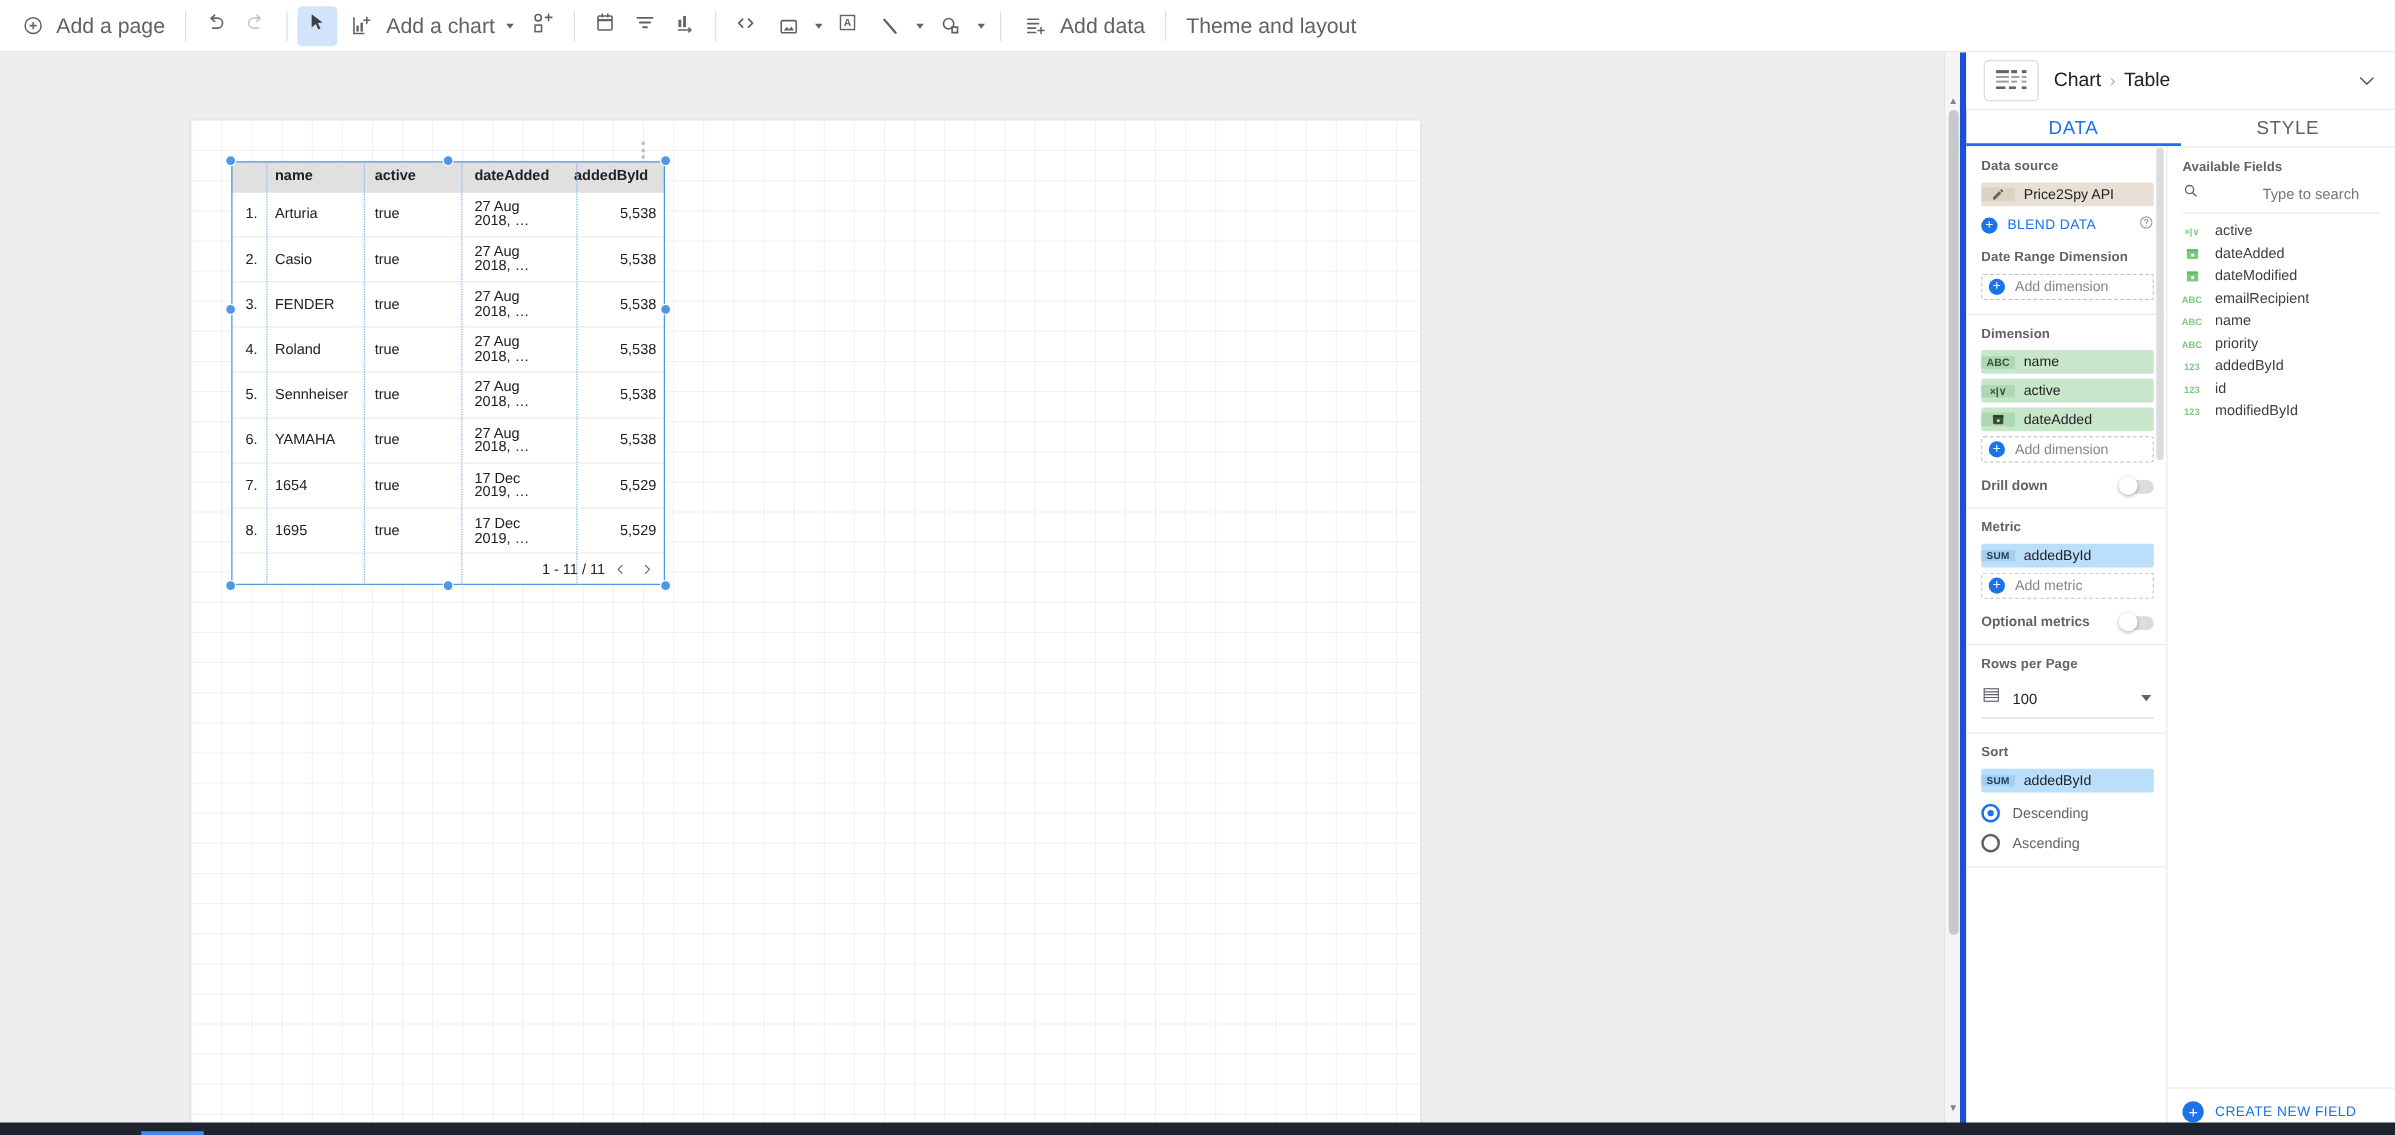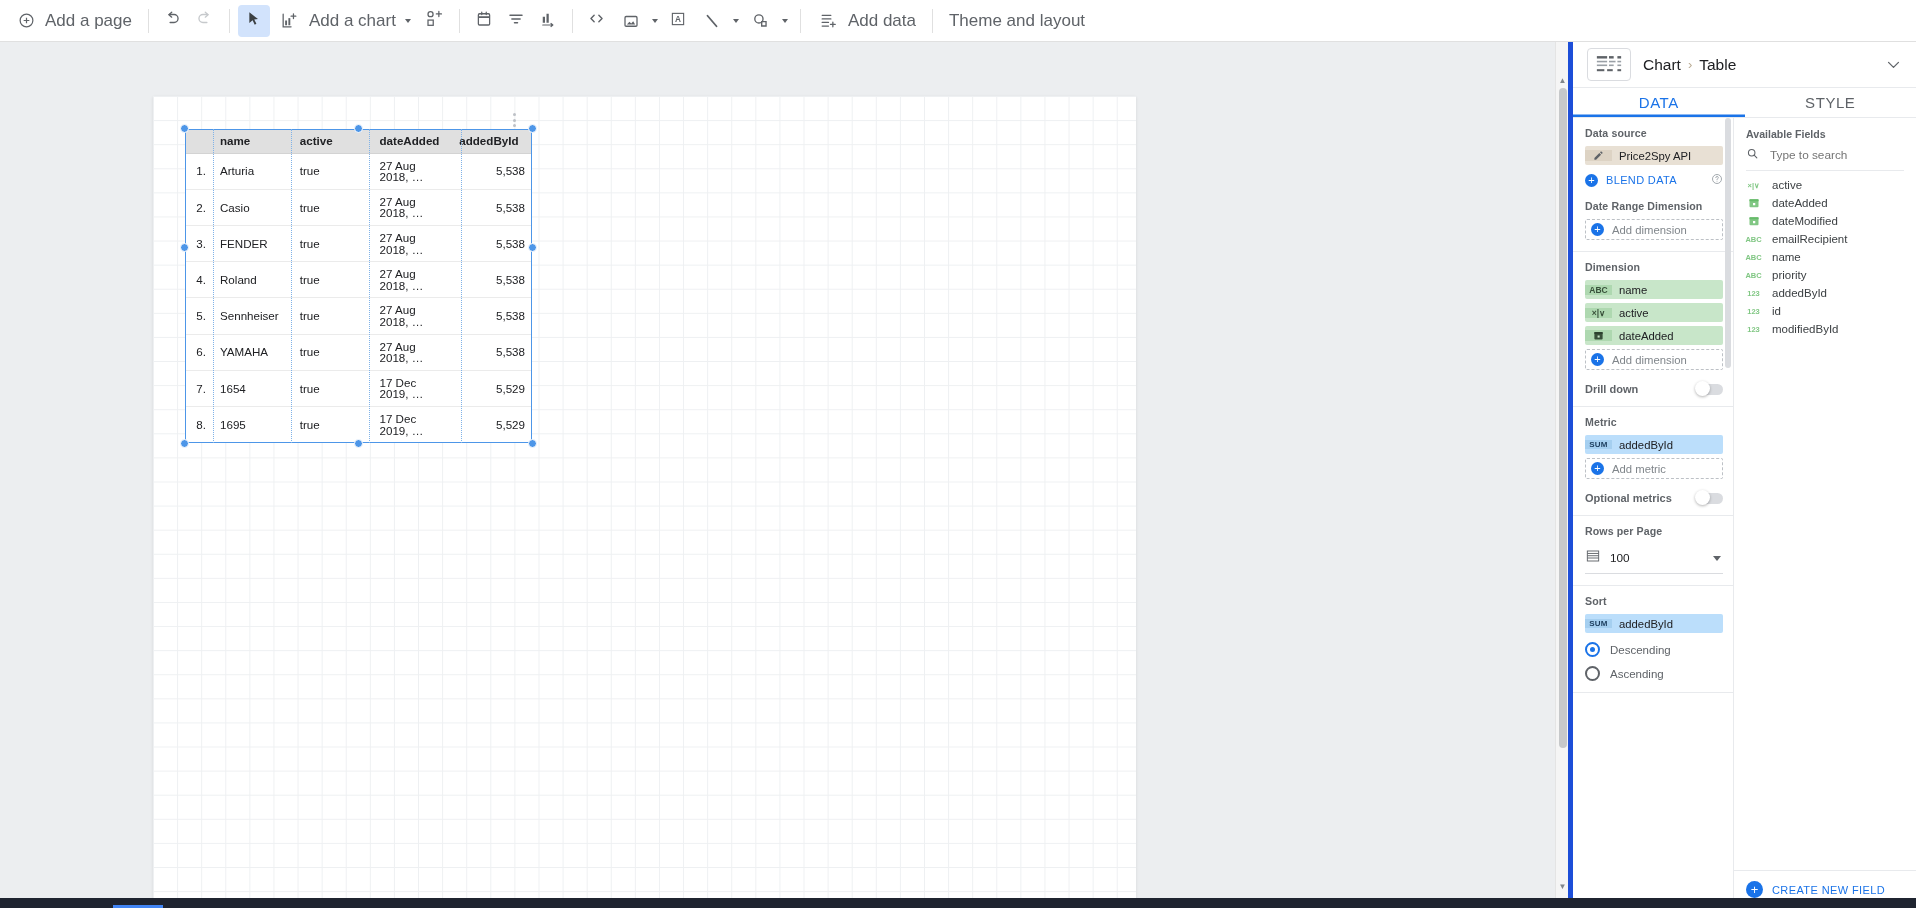--- a/index.html
+++ b/index.html
@@ -177,21 +177,21 @@
   .rdot{ width:15px;height:15px;border-radius:50%;border:2px solid #1a73e8;flex:none;position:relative;}
   .rdot i{ position:absolute; left:3px; top:3px; width:5px;height:5px;border-radius:50%;background:#1a73e8;}
   .rdot.off{ border-color:#5f6368; }
   .radio .lbl{ font-size:11.5px; color:#5f6368; }
 
   
   .af-head{ font-size:10.6px; color:#5f6368; font-weight:bold; padding:10px 12px 0 12px;}
   .af-search{ display:flex; align-items:center; gap:9px; margin:6px 12px 0 12px; padding-bottom:6px; border-bottom:1px solid #e8eaed;}
   .af-search input{
     border:0; outline:0; font-size:11.8px; color:#80868b; background:transparent;
-    font-family:"Liberation Sans", sans-serif; width:100%;
+    font-family:"Liberation Sans", sans-serif; width:100%;margin-left:40px;
   }
   .af-list{ flex:1; overflow:hidden; padding-top:5px; }
   .af-item{ display:flex; align-items:center; gap:11px; height:18px; padding:0 12px; cursor:pointer; }
   .af-ic{ width:15px;flex:none;display:flex;align-items:center;justify-content:center;font-size:7.5px;font-weight:bold;color:#81c784;}
   .af-nm{ font-size:11.5px; color:#3c4043; }
   .af-foot{
     height:38px; flex:none; border-top:1px solid #e8eaed;
     display:flex; align-items:center; gap:9px; padding-left:12px; cursor:pointer;
   }
   .af-foot .lbl{ color:#1a73e8; font-size:11px; letter-spacing:.4px; }
@@ -437,20 +437,33 @@
             <tr>
               <td class="c-idx">8.</td>
               <td>1695</td>
               <td>true</td>
               <td>17 Dec 2019, …</td>
               <td class="num">5,529</td>
             </tr>
           </tbody>
         </table>
 
+        <div class="pager">
+          <span>1 - 11 / 11</span>
+          <span class="pg-arrow">
+            <svg width="11" height="11" viewBox="0 0 24 24" fill="none" stroke="#5f6368" stroke-width="2" stroke-linecap="round" stroke-linejoin="round">
+                <path d="M14.5 5l-7 7 7 7"></path>
+              </svg>
+          </span>
+          <span class="pg-arrow">
+            <svg width="11" height="11" viewBox="0 0 24 24" fill="none" stroke="#5f6368" stroke-width="2" stroke-linecap="round" stroke-linejoin="round">
+                <path d="M9.5 5l7 7-7 7"></path>
+              </svg>
+          </span>
+        </div>
 
         <div class="coldiv" style="left:28px"></div>
         <div class="coldiv" style="left:106px"></div>
         <div class="coldiv" style="left:184px"></div>
         <div class="coldiv" style="left:276px"></div>
 
         <div class="sel-frame"></div>
         <div class="handle" style="left:-5px;  top:-5px;"></div>
         <div class="handle" style="left:169px; top:-5px;"></div>
         <div class="handle" style="left:343px; top:-5px;"></div>

